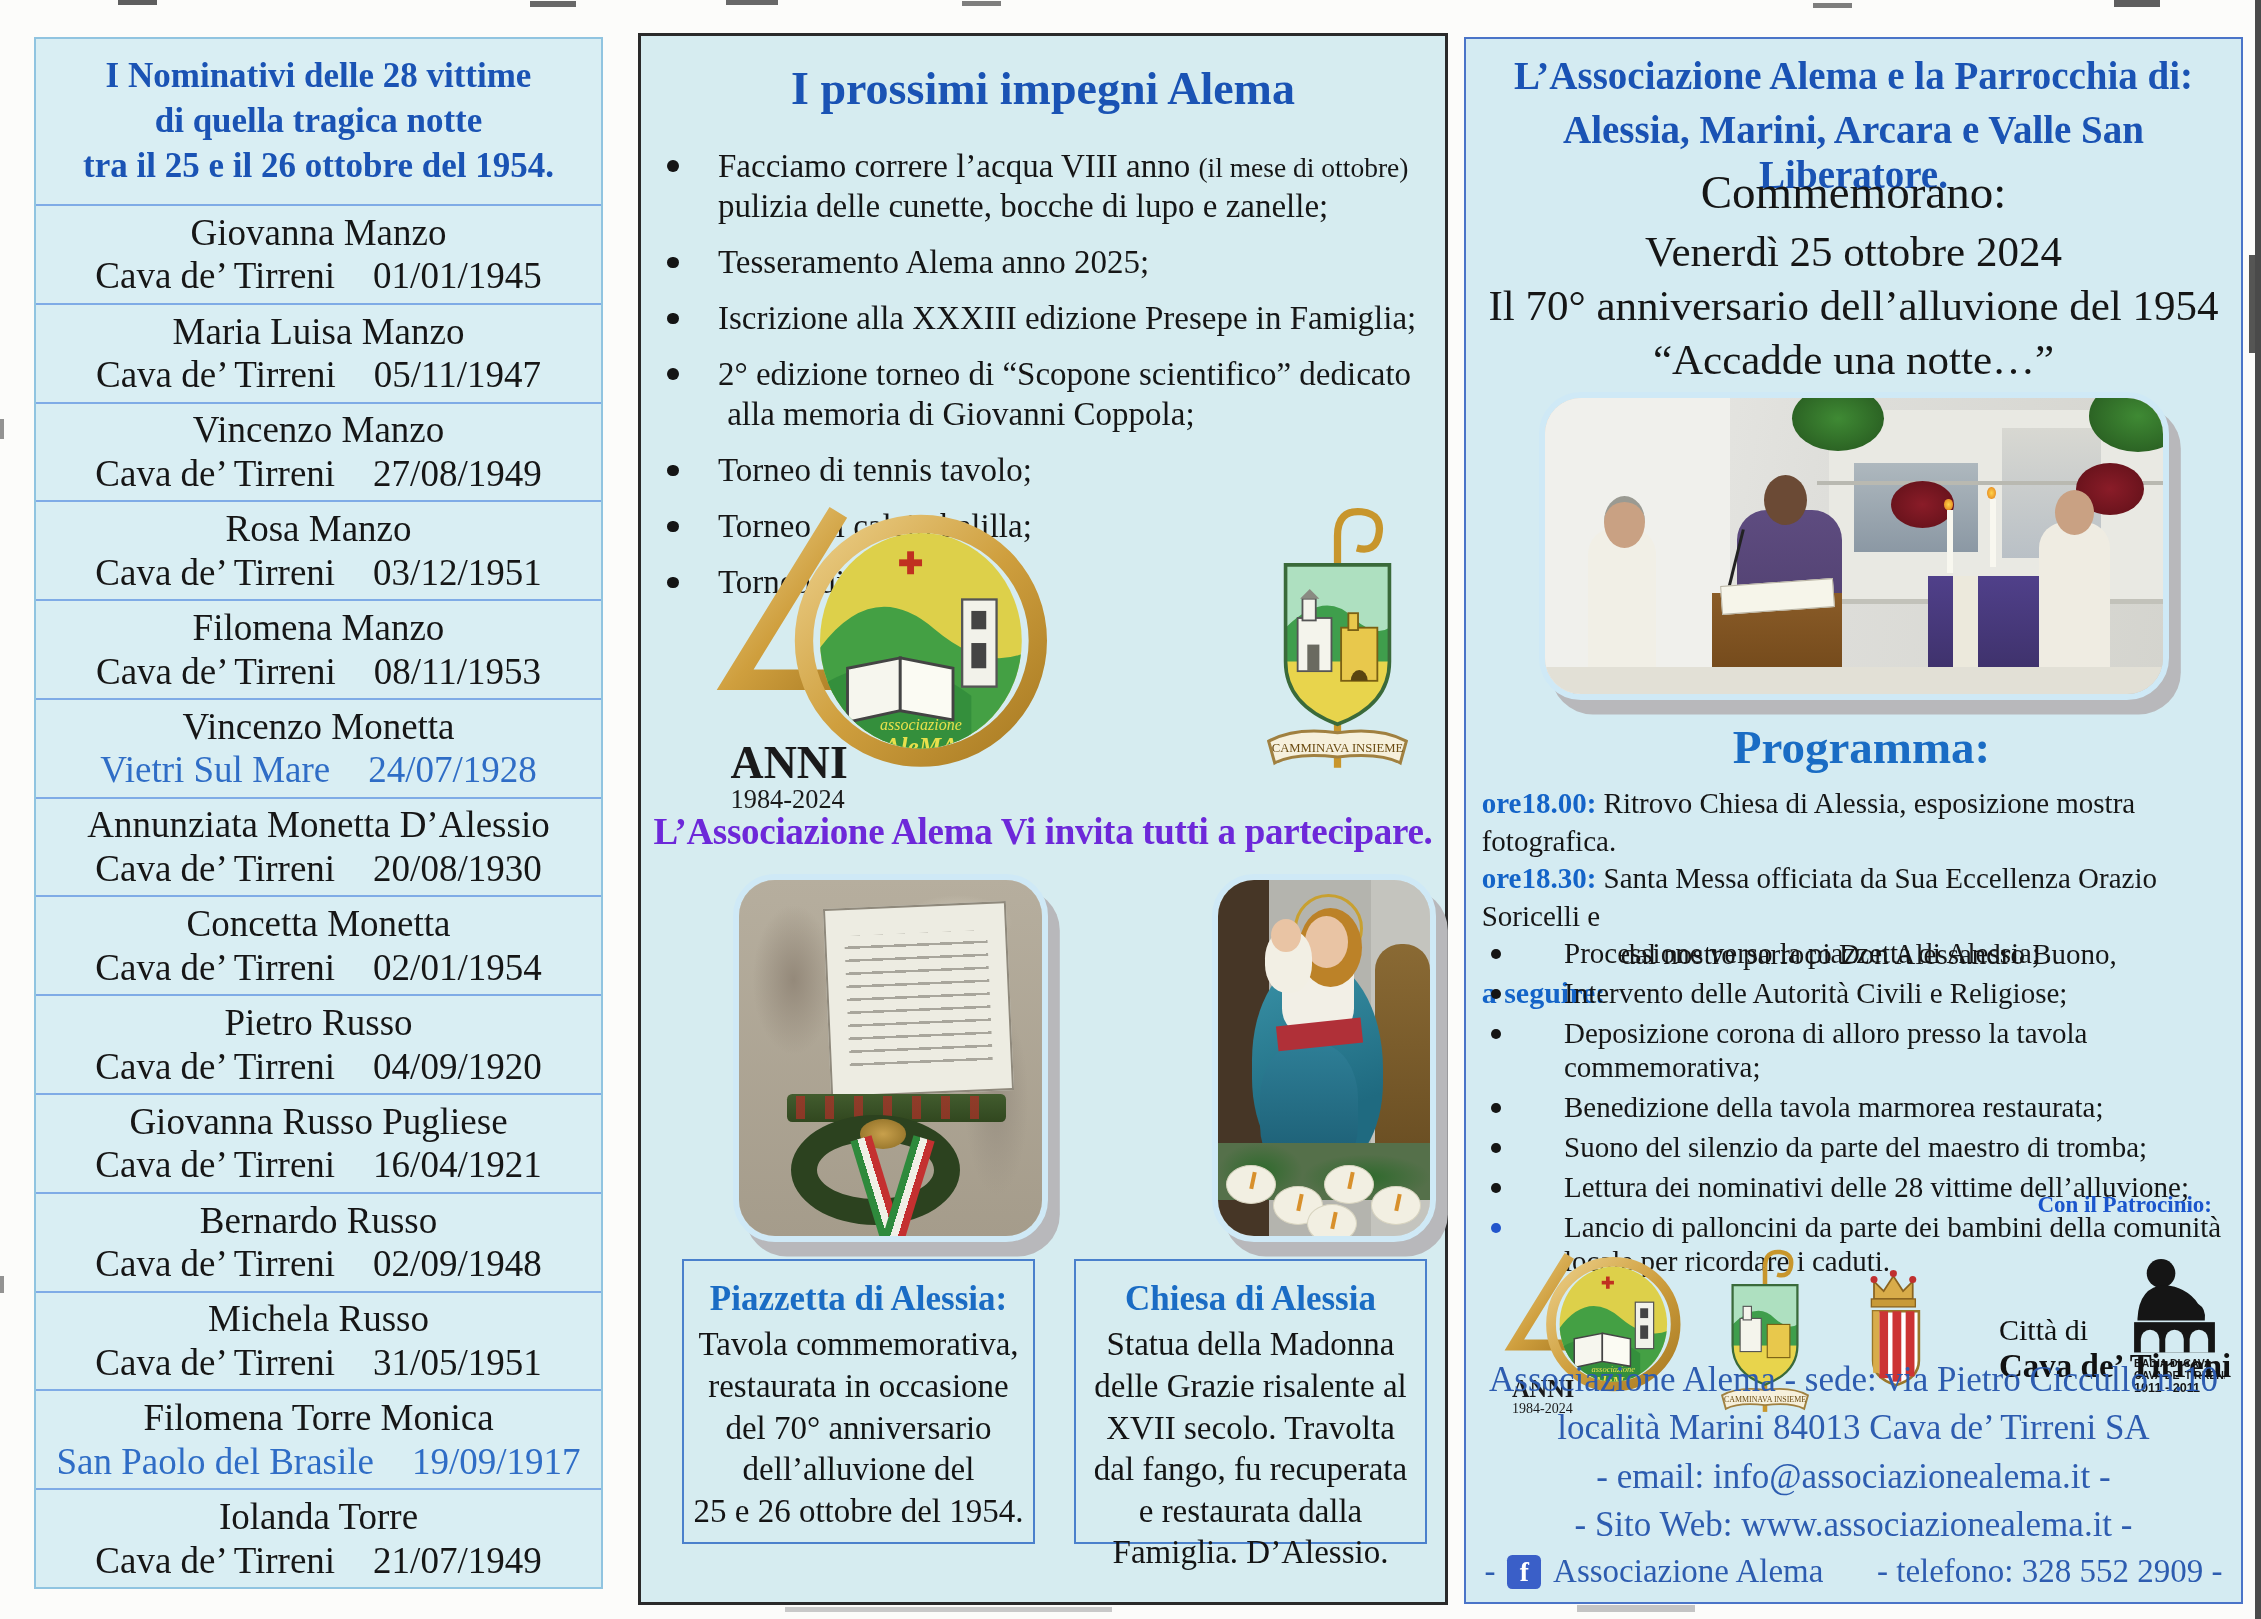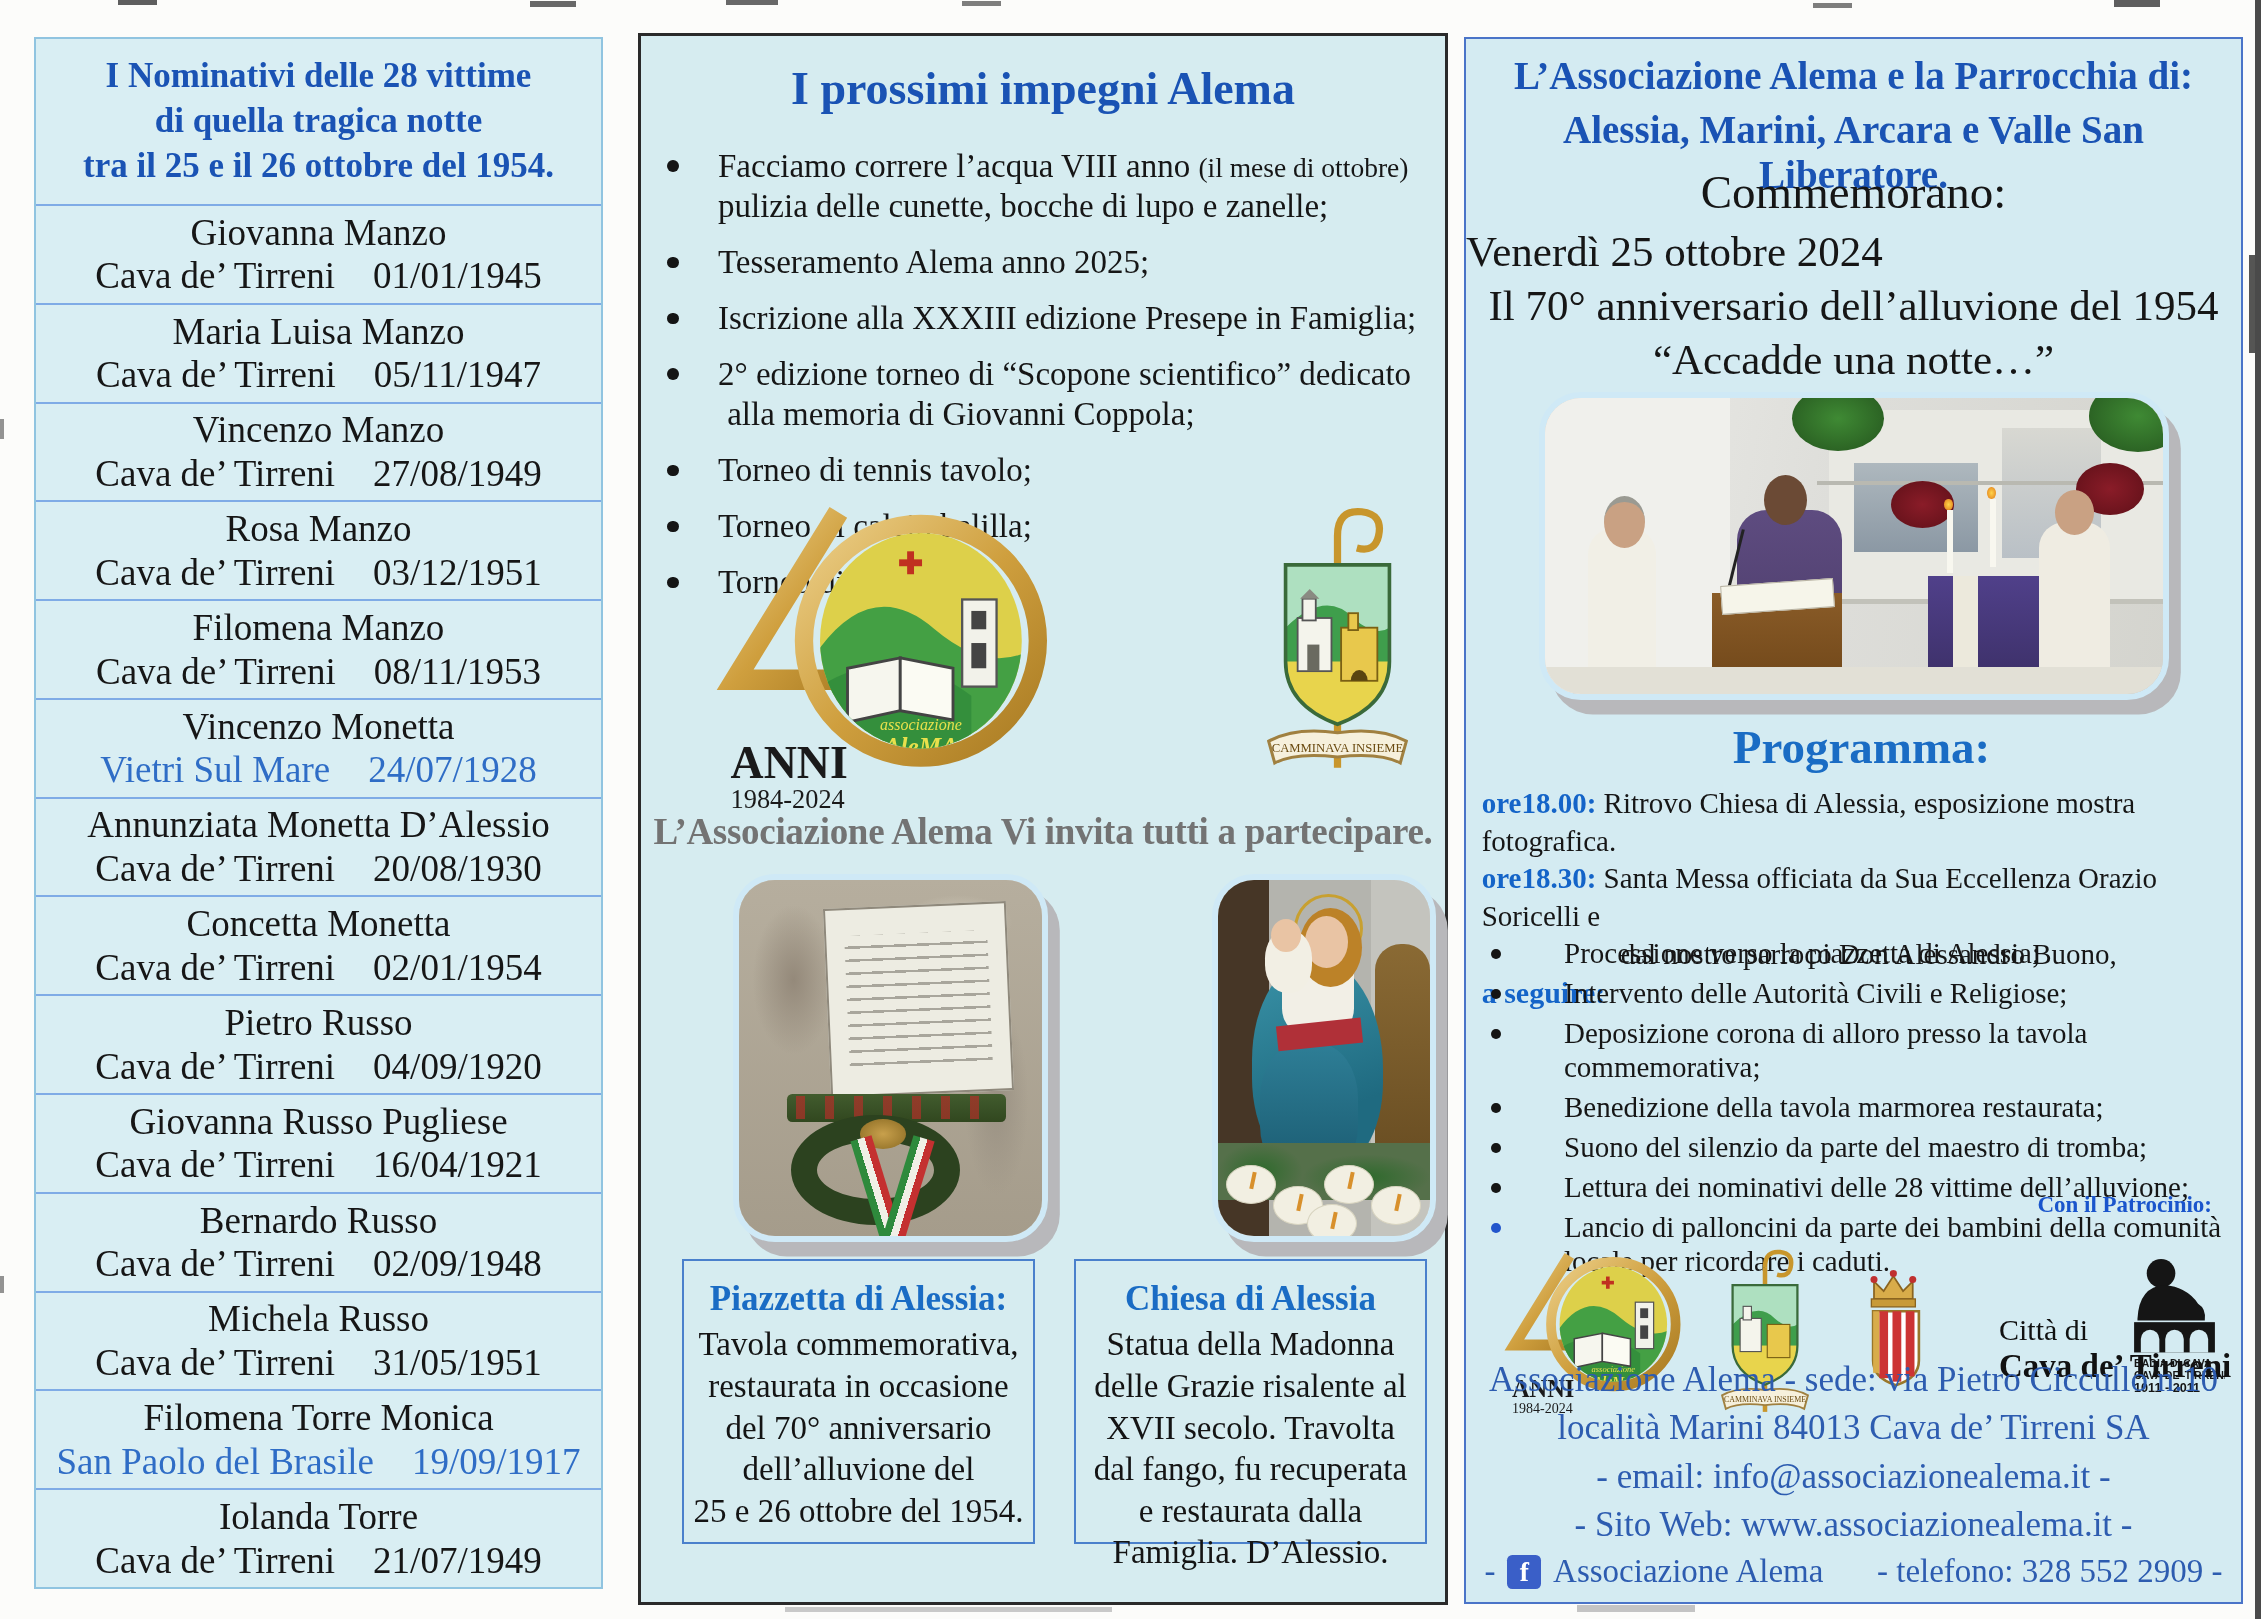--- a/index.html
+++ b/index.html
@@ -24,40 +24,40 @@
   .panel.mid{left:638px;top:33px;width:810px;height:1572px;background:#d6ecf0;border:3.3px solid #2a2a2a;}
   .mp-title{position:absolute;top:26px;left:0;right:0;text-align:center;font-size:46px;font-weight:bold;color:#1a53b4;}
   .mp-bullets{position:absolute;top:110px;left:0;width:804px;}
   .bitem{position:relative;padding-left:77px;padding-right:19.6px;margin-bottom:15.7px;font-size:33px;line-height:1.22;}
   .bitem::before{content:"";position:absolute;left:26px;top:14.4px;width:11.8px;height:11.8px;border-radius:50%;background:#151515;}
   .bitem .small{font-size:27.5px;}
   .bitem .indent2{padding-left:9.2px;}
   .mp-logos{position:absolute;top:458px;left:0;right:0;height:314px;}
   .alema-logo-mid{position:absolute;left:62px;top:0;}
   .shield-logo-mid{position:absolute;left:618px;top:7.9px;}
-  .mp-invite{position:absolute;top:774px;left:0;right:0;text-align:center;font-size:37px;font-weight:bold;color:#737373;letter-spacing:-0.3px;}
+  .mp-invite{position:absolute;top:774px;left:0;right:0;text-align:center;font-size:37px;font-weight:bold;color:#6d28d9;letter-spacing:-0.3px;}
 
   .photo{position:absolute;box-sizing:border-box;border:6.5px solid #cfe9f6;border-radius:42px;overflow:hidden;
          box-shadow:11.8px 14.4px 0 #b8b8bb;background:#cfcfc8;}
   .photo .abs{position:absolute;}
   #photo-plaque{left:92px;top:838px;width:315px;height:368px;}
   #photo-madonna{left:571px;top:838px;width:224px;height:368px;}
 
   .caption{position:absolute;top:1223px;width:353px;height:285px;border:2px solid #4a80cc;text-align:center;box-sizing:border-box;padding-top:18.3px;}
   #caption-left{left:41px;}
   #caption-right{left:433px;}
   .cap-title{font-size:35px;font-weight:bold;color:#1a6cc4;margin-bottom:5.2px;}
   .cap-body{font-size:33px;line-height:1.26;color:#141414;}
 
   
   .panel.right{left:1464px;top:37px;width:779px;height:1567px;background:#d4ebf2;border:2.6px solid #4a74c8;}
   .rp-h1{position:absolute;top:14.4px;left:0;right:0;text-align:center;font-size:39px;font-weight:bold;color:#1a53b4;}
   .rp-h2{position:absolute;top:68px;left:0;right:0;text-align:center;font-size:39px;font-weight:bold;color:#1a53b4;}
   .rp-comm{position:absolute;top:126px;left:0;right:0;text-align:center;font-size:47px;}
-  .rp-date{position:absolute;top:188px;left:0;right:0;text-align:left;font-size:43px;}
+  .rp-date{position:absolute;top:188px;left:0;right:0;text-align:center;font-size:43px;}
   .rp-anniv{position:absolute;top:242px;left:0;right:0;text-align:center;font-size:43px;}
   .rp-quote{position:absolute;top:296px;left:0;right:0;text-align:center;font-size:43px;}
   #photo-church{left:73px;top:353px;width:630px;height:308px;}
   .rp-prog{position:absolute;top:681px;left:16px;right:0;text-align:center;font-size:47px;font-weight:bold;color:#1a6cc4;}
   .rp-sched{position:absolute;top:746px;left:15.7px;right:15.7px;font-size:29px;line-height:1.3;}
   .sch-time{font-weight:bold;color:#1464c8;}
   .sch-cont{padding-left:139px;}
   .rp-aseg{font-weight:bold;color:#1464c8;font-size:30px;}
   .rp-bullets{position:absolute;top:898px;left:0;width:774px;}
   .rbitem{position:relative;padding-left:98px;padding-right:10.5px;margin-bottom:6.5px;font-size:29px;line-height:1.16;}

